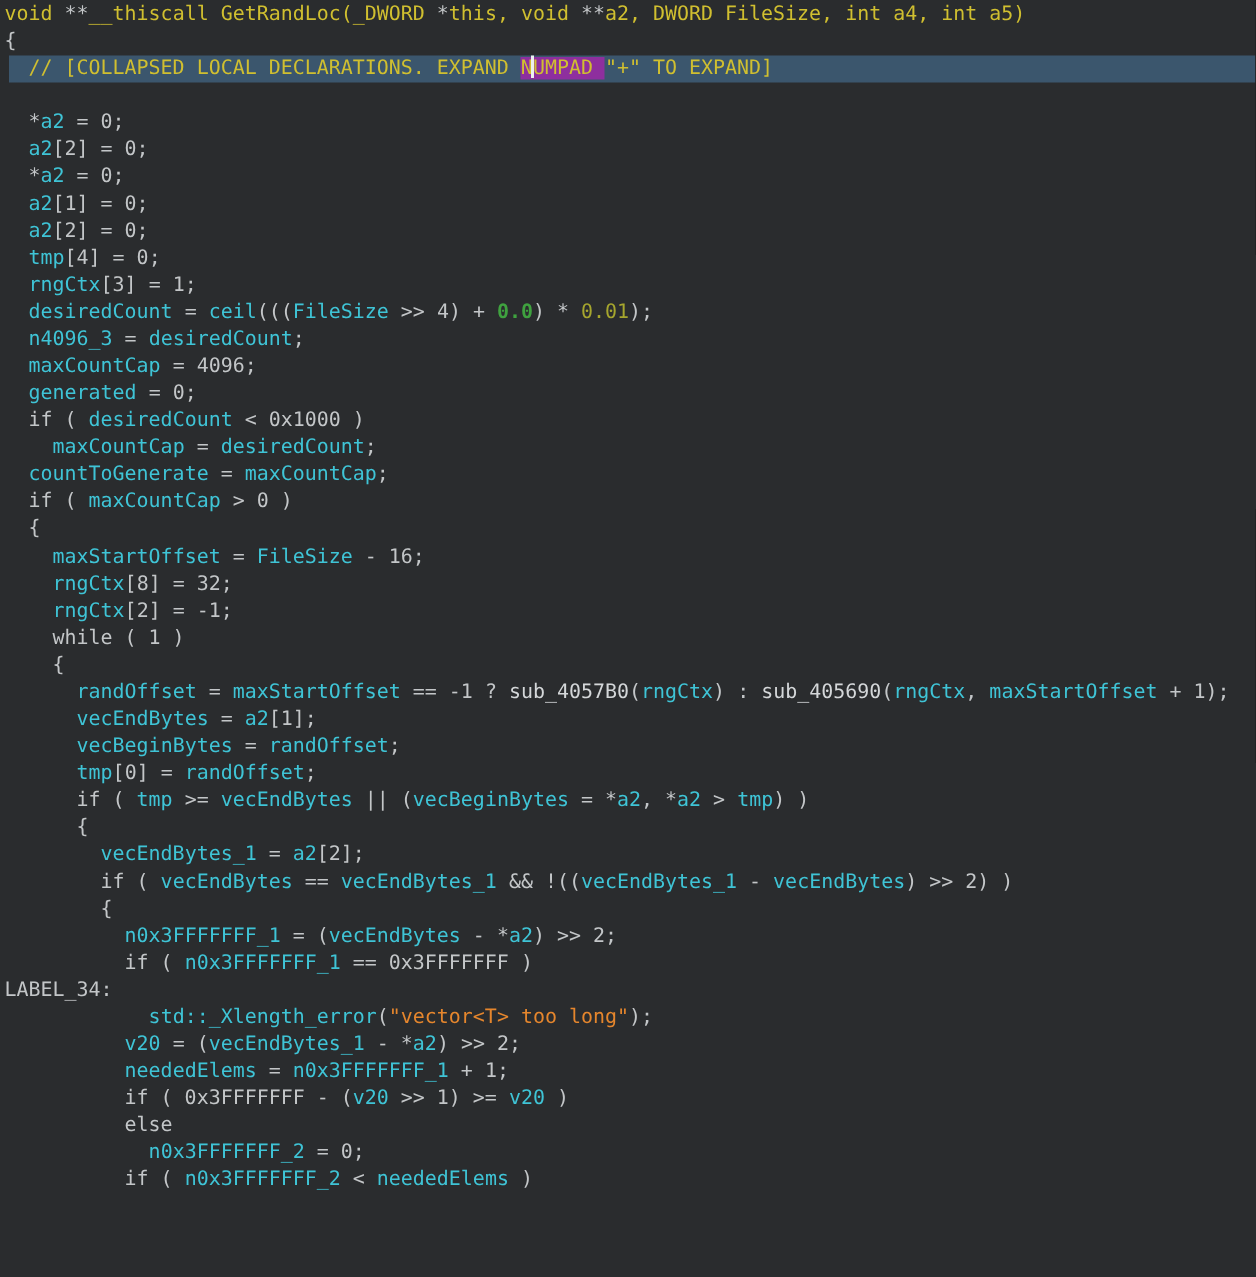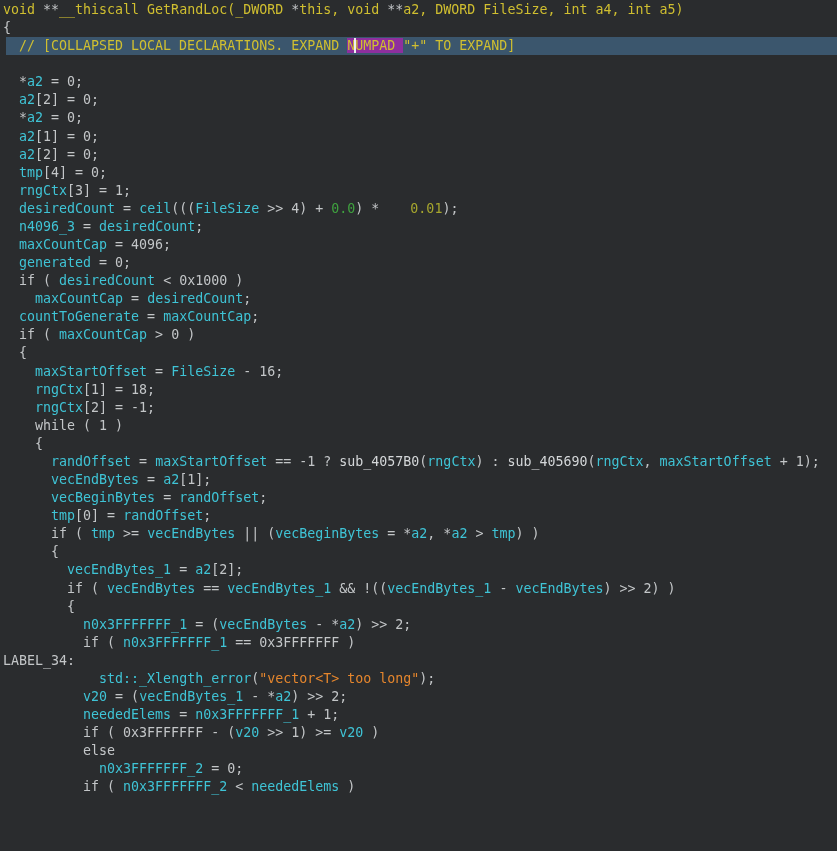--- a/index.html
+++ b/index.html
@@ -33,22 +33,22 @@
     height:18.09px;
     line-height:18.09px;
   }
   .ln.hl{
     background:linear-gradient(90deg, rgba(0,0,0,0) 0px, rgba(0,0,0,0) 3px, var(--hlrow) 3px, var(--hlrow) 100%);
   }
   .pl{color:var(--pl);}
   .sig{color:var(--yel);}
   .cmt{color:var(--yel);}
   .var{color:var(--var);}
-  .grn{color:var(--grn);}
-  .olv{color:var(--olv);margin-left:23px;}
+  .grn{color:var(--grn);font-weight:bold;}
+  .olv{color:var(--olv);}
   .org{color:var(--org);}
   .fn{color:var(--fn);}
   .phl{background:var(--phl);}
   .caret{
     display:inline-block;
     width:2px;height:15px;
     margin:0 -1px;
     vertical-align:middle;
     background:var(--caret);
     position:relative;top:-1px;
@@ -73,21 +73,21 @@
       <div class="ln"><span class="pl">  </span><span class="var">desiredCount</span><span class="pl"> = </span><span class="var">ceil</span><span class="pl">(((</span><span class="var">FileSize</span><span class="pl"> &gt;&gt; 4) + </span><span class="grn">0.0</span><span class="pl">) * </span><span class="olv">0.01</span><span class="pl">);</span></div>
       <div class="ln"><span class="pl">  </span><span class="var">n4096_3</span><span class="pl"> = </span><span class="var">desiredCount</span><span class="pl">;</span></div>
       <div class="ln"><span class="pl">  </span><span class="var">maxCountCap</span><span class="pl"> = 4096;</span></div>
       <div class="ln"><span class="pl">  </span><span class="var">generated</span><span class="pl"> = 0;</span></div>
       <div class="ln"><span class="pl">  if ( </span><span class="var">desiredCount</span><span class="pl"> &lt; 0x1000 )</span></div>
       <div class="ln"><span class="pl">    </span><span class="var">maxCountCap</span><span class="pl"> = </span><span class="var">desiredCount</span><span class="pl">;</span></div>
       <div class="ln"><span class="pl">  </span><span class="var">countToGenerate</span><span class="pl"> = </span><span class="var">maxCountCap</span><span class="pl">;</span></div>
       <div class="ln"><span class="pl">  if ( </span><span class="var">maxCountCap</span><span class="pl"> &gt; 0 )</span></div>
       <div class="ln"><span class="pl">  {</span></div>
       <div class="ln"><span class="pl">    </span><span class="var">maxStartOffset</span><span class="pl"> = </span><span class="var">FileSize</span><span class="pl"> - 16;</span></div>
-      <div class="ln"><span class="pl">    </span><span class="var">rngCtx</span><span class="pl">[1] = 18;</span></div>
+      <div class="ln"><span class="pl">    </span><span class="var">rngCtx</span><span class="pl">[8] = 32;</span></div>
       <div class="ln"><span class="pl">    </span><span class="var">rngCtx</span><span class="pl">[2] = -1;</span></div>
       <div class="ln"><span class="pl">    while ( 1 )</span></div>
       <div class="ln"><span class="pl">    {</span></div>
       <div class="ln"><span class="pl">      </span><span class="var">randOffset</span><span class="pl"> = </span><span class="var">maxStartOffset</span><span class="pl"> == -1 ? </span><span class="fn">sub_4057B0</span><span class="pl">(</span><span class="var">rngCtx</span><span class="pl">) : </span><span class="fn">sub_405690</span><span class="pl">(</span><span class="var">rngCtx</span><span class="pl">, </span><span class="var">maxStartOffset</span><span class="pl"> + 1);</span></div>
       <div class="ln"><span class="pl">      </span><span class="var">vecEndBytes</span><span class="pl"> = </span><span class="var">a2</span><span class="pl">[1];</span></div>
       <div class="ln"><span class="pl">      </span><span class="var">vecBeginBytes</span><span class="pl"> = </span><span class="var">randOffset</span><span class="pl">;</span></div>
       <div class="ln"><span class="pl">      </span><span class="var">tmp</span><span class="pl">[0] = </span><span class="var">randOffset</span><span class="pl">;</span></div>
       <div class="ln"><span class="pl">      if ( </span><span class="var">tmp</span><span class="pl"> &gt;= </span><span class="var">vecEndBytes</span><span class="pl"> || (</span><span class="var">vecBeginBytes</span><span class="pl"> = *</span><span class="var">a2</span><span class="pl">, *</span><span class="var">a2</span><span class="pl"> &gt; </span><span class="var">tmp</span><span class="pl">) )</span></div>
       <div class="ln"><span class="pl">      {</span></div>
       <div class="ln"><span class="pl">        </span><span class="var">vecEndBytes_1</span><span class="pl"> = </span><span class="var">a2</span><span class="pl">[2];</span></div>

